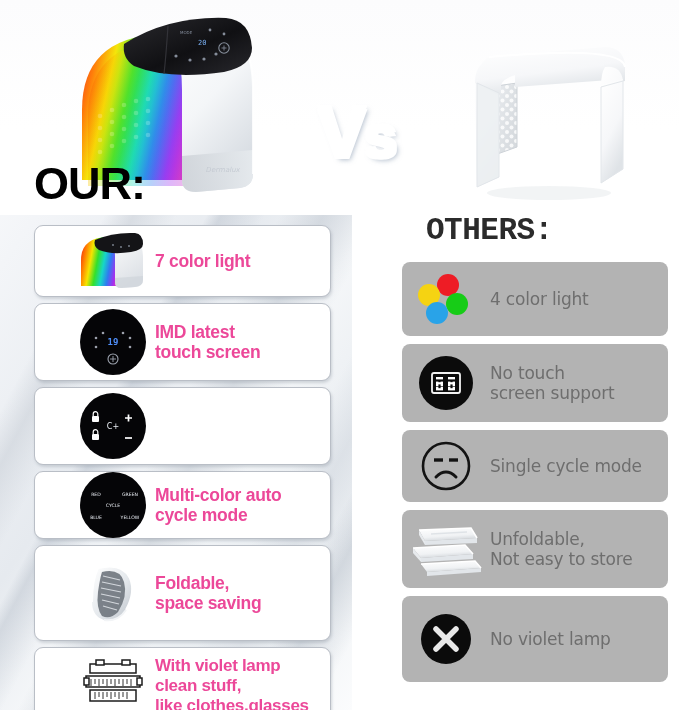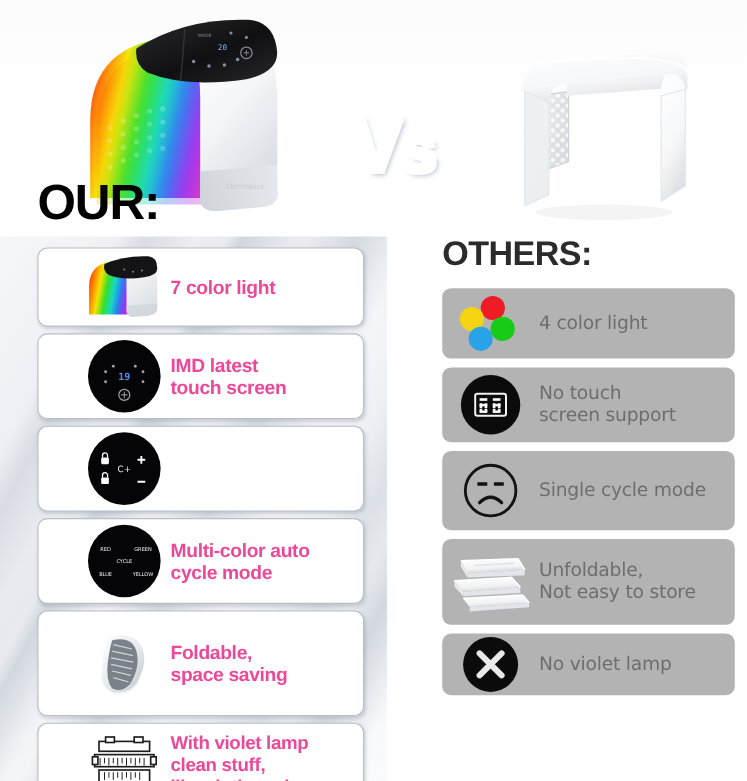--- a/index.html
+++ b/index.html
@@ -54,23 +54,23 @@
   }
   .vs .vs-s{font-size:60px;}
 
   
   .h-our{
     position:absolute;left:34px;top:158px;
     font-size:45px;font-weight:bold;letter-spacing:-1px;color:#000000;
     font-family:"Liberation Sans", sans-serif;
   }
   .h-others{
-    position:absolute;left:402px;top:213px;
+    position:absolute;left:426px;top:213px;
     font-size:31px;font-weight:bold;letter-spacing:-0.5px;color:#2b2b2b;
-    font-family:Liberation Sans, sans-serif;
+    font-family:Liberation Mono, monospace;
   }
 
   
   .col-our{position:absolute;left:34px;top:225px;width:297px;}
   .card-our{
     position:relative;box-sizing:border-box;width:297px;
     background:#ffffff;border:1.4px solid #b9bec6;border-radius:9px;
     box-shadow:1px 2px 3px rgba(120,130,145,.28);
     margin-bottom:6px;display:flex;align-items:center;
   }
@@ -304,21 +304,21 @@
           </g>
           <g stroke="#ffffff" stroke-width="1.7">
             <path d="M47 27 h7 M50.5 23.5 v7"></path>
             <path d="M47 47 h7"></path>
           </g>
           <text x="35" y="38" fill="#e8ecf2" font-size="8" font-family="DejaVu Sans, sans-serif" text-anchor="middle">C+</text>
         </svg>
       </div>
     </div>
 
-    <div class="card-our" style="height:78px">
+    <div class="card-our" style="height:68px">
       <div class="ic">
         <svg viewBox="0 0 70 70" width="70" height="70">
           <circle cx="35" cy="35" r="33" fill="#050507"></circle>
           <g fill="#e9edf3" font-family="DejaVu Sans, sans-serif" font-size="4.6" text-anchor="middle">
             <text x="18" y="26">RED</text>
             <text x="52" y="26">GREEN</text>
             <text x="18" y="49">BLUE</text>
             <text x="52" y="49">YELLOW</text>
             <text x="35" y="37">CYCLE</text>
           </g>
@@ -381,33 +381,33 @@
       </div>
       <div class="tx" style="white-space:pre-line;font-size:17px">With violet lamp
 clean stuff,
 like clothes,glasses</div>
     </div>
 
   </div>
 
   <div class="col-others">
 
-    <div class="card-other" style="height:64px">
+    <div class="card-other" style="height:74px">
       <div class="ic">
         <svg viewBox="0 0 62 62" width="62" height="62">
           <circle cx="33" cy="17" r="11" fill="#ee1c25"></circle>
           <circle cx="14" cy="27" r="11" fill="#f5d312"></circle>
           <circle cx="42" cy="36" r="11" fill="#17cc17"></circle>
           <circle cx="22" cy="45" r="11" fill="#29a3e8"></circle>
         </svg>
       </div>
       <div class="tx" style="white-space:pre-line">4 color light</div>
     </div>
 
-    <div class="card-other" style="height:68px">
+    <div class="card-other" style="height:78px">
       <div class="ic">
         <svg viewBox="0 0 62 62" width="62" height="62">
           <circle cx="31" cy="31" r="27" fill="#0b0b0b"></circle>
           <rect x="17" y="21" width="28" height="20" rx="2" fill="none" stroke="#f2f2f2" stroke-width="1.8"></rect>
           <g fill="#ffffff">
             <rect x="21" y="25" width="7" height="2.4"></rect>
               <rect x="21" y="29.6" width="2.4" height="4.6"></rect>
             <rect x="25.6" y="29.6" width="2.4" height="4.6"></rect>
               <rect x="21" y="30.2" width="7" height="2.2"></rect>
             <rect x="21" y="34.8" width="2.4" height="2.6"></rect>
@@ -466,21 +466,21 @@
             <path d="M14 46 L68 43 L74 50 L20 54 Z" fill="url(#pl1)"></path>
             <path d="M20 54 L74 50 L74 54 L20 58 Z" fill="#e2e6ea"></path>
             <path d="M14 46 L68 43 L74 50" fill="none" stroke="#ffffff" stroke-width="1.6"></path>
           </g>
         </svg>
       </div>
       <div class="tx" style="white-space:pre-line">Unfoldable,
 Not easy to store</div>
     </div>
 
-    <div class="card-other" style="height:56px">
+    <div class="card-other" style="height:86px">
       <div class="ic">
         <svg viewBox="0 0 62 62" width="62" height="62">
           <circle cx="31" cy="31" r="25" fill="#0b0b0b"></circle>
           <path d="M21 21 L41 41 M41 21 L21 41" stroke="#e9e9e9" stroke-width="5.5" stroke-linecap="round"></path>
         </svg>
       </div>
       <div class="tx" style="white-space:pre-line">No violet lamp</div>
     </div>
 
   </div>

